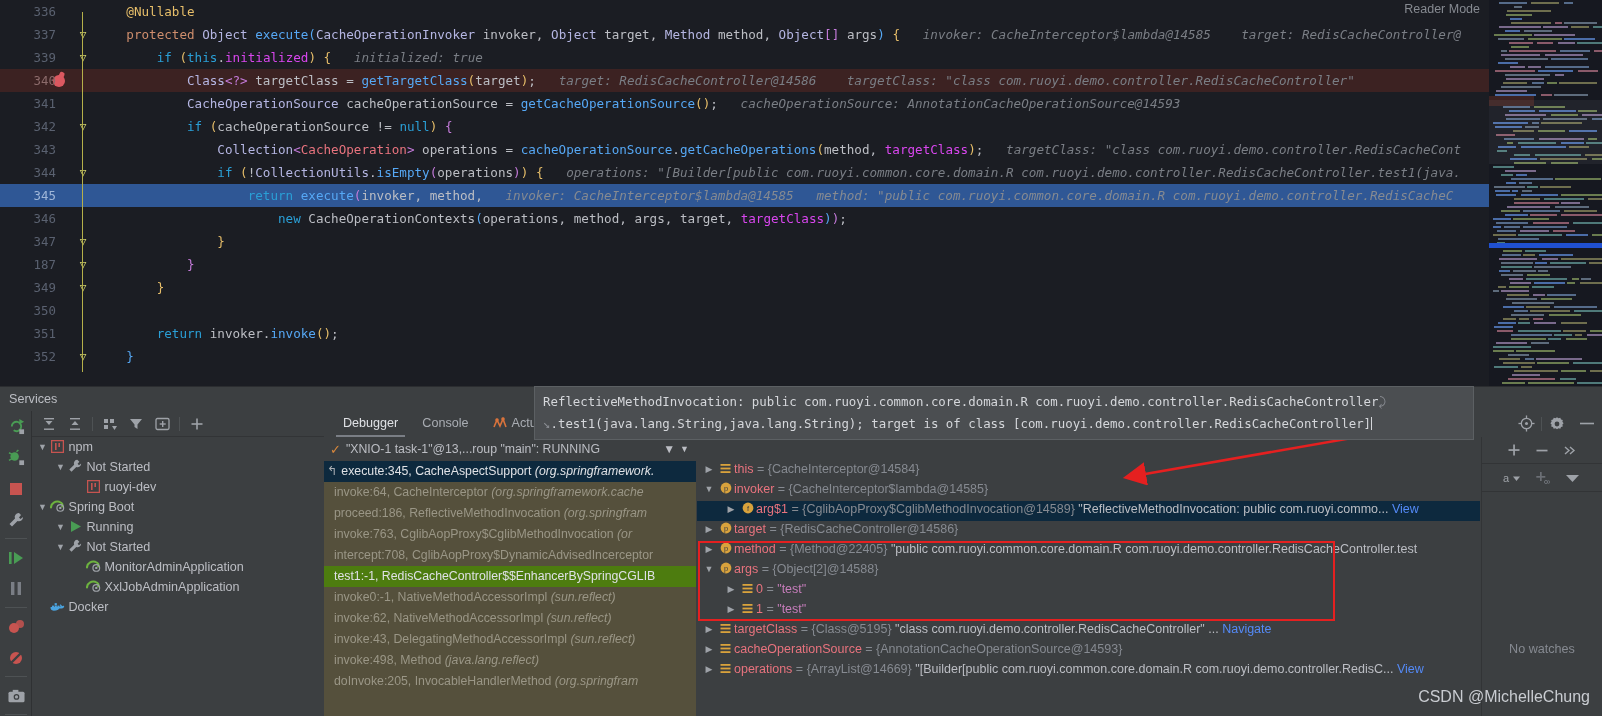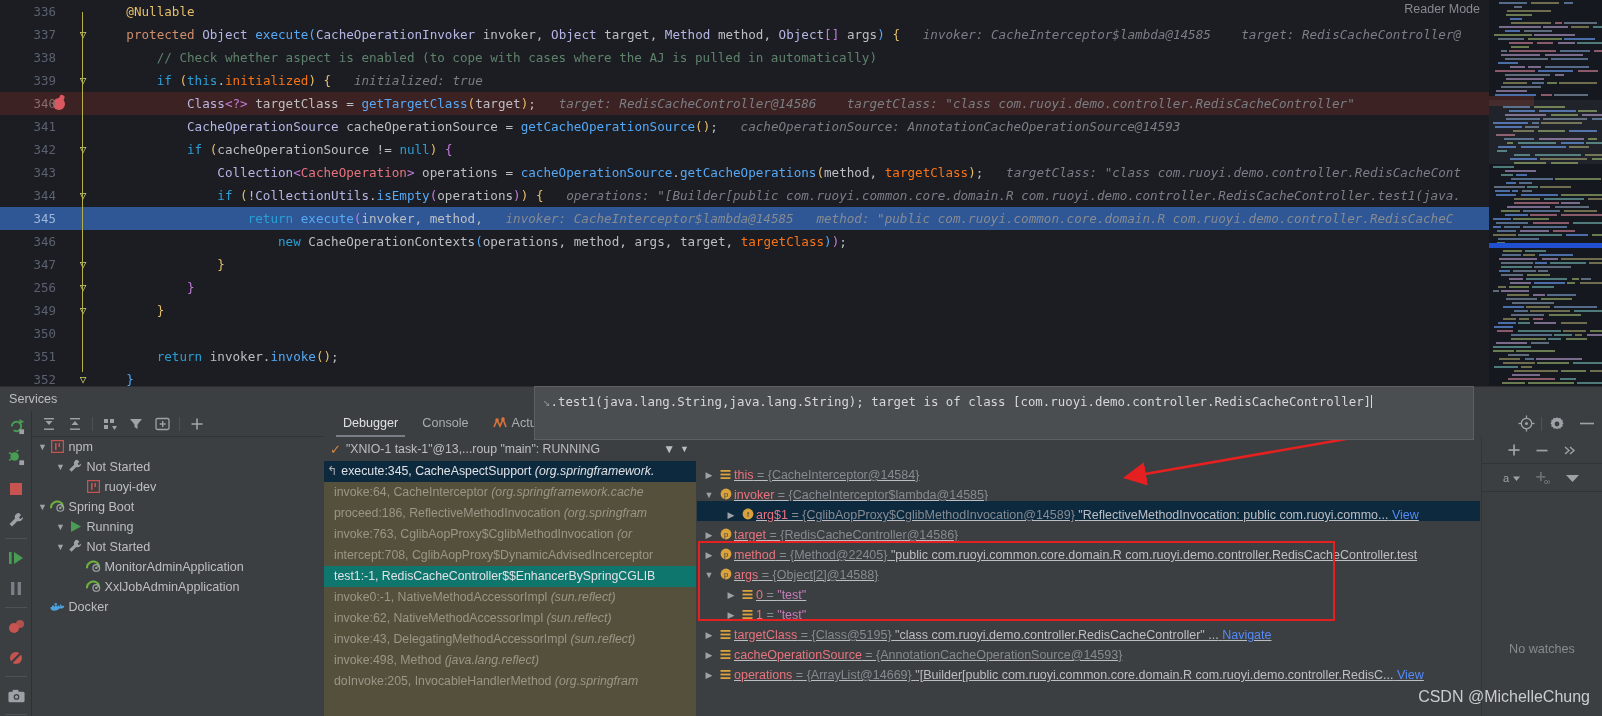--- a/index.html
+++ b/index.html
@@ -46,21 +46,21 @@
   }
   .breakpoint:after{
     content:""; position:absolute; left:6px; top:-3px;
     width:5px;height:7px;background:#db5860;
     transform:rotate(25deg); border-radius:2px;
   }
 
   
   .kw{color:#cf8e6d;} .kw2{color:#2a9fd6;}
   .typ{color:#b5b6e3;} .cls{color:#bcbec4;}
-  .mth{color:#56a8f5;} .fld{color:#f97316;} .cmt{color:#5f826b;} .pln{color:#bcbec4;}
+  .mth{color:#56a8f5;} .fld{color:#d946ef;} .cmt{color:#5f826b;} .pln{color:#bcbec4;}
   .pnc{color:#bcbec4;} .brk1{color:#e8bf6a;}
   .brk2{color:#c57bdb;} .brk3{color:#56a8f5;}
   .hint{ color:#7a7e85; font-style:italic; }
   .hint-l{ color:#868a91; font-style:italic; }
 
   .indent-guide{
     position:absolute; top:0; width:1px; height:386px;
     background:#393b40;
   }
 
@@ -158,32 +158,32 @@
   .frames-head{
     height:24px; background:#3c3f41; display:flex; align-items:center;
     padding-left:6px; color:#bcbec4; font-size:12.3px; gap:5px;
     position:relative;
   }
   .fr{
     height:21px; line-height:21px; white-space:nowrap; overflow:hidden;
     font-size:12.3px; color:#9a9686; padding-left:10px;
   }
   .fr.top{ background:#0d293e; color:#dfe1e5; padding-left:3px;}
-  .fr.mid{ background:#0f766e; color:#dfe1e5;}
+  .fr.mid{ background:#4d7c0f; color:#dfe1e5;}
   .fr .pkg{ font-style:italic; }
 
   
   .vars{
     position:absolute; left:373px; top:27px; width:783px; height:279px;
     background:#3c3f41; overflow:hidden;
   }
   .vars-head{ height:24px; background:#3c3f41; }
   .vrow{
-    height:20px; line-height:29px; white-space:nowrap; font-size:12.5px;
-    color:#bcbec4; position:relative;text-decoration:underline;
+    height:20px; line-height:16px; white-space:nowrap; font-size:12.5px;
+    color:#bcbec4; position:relative;
   }
   .vrow.sel{ background:#0d293e; }
   .varr{ display:inline-block; width:16px; text-align:center; color:#9ea2a8; font-size:9px; vertical-align:1px;}
   .vico{ display:inline-block; width:17px; text-align:center; vertical-align:-1px;}
   .vname{ color:#e8737e; }
   .vval{ color:#868a91; }
   .vstr{ color:#c77dbb; }
   .vstr2{ color:#bcbec4; }
   .vlink{ color:#548af7; }
 
@@ -227,31 +227,30 @@
 </head>
 <body>
 
 <div class="root">
 
   <div id="editor">
     <div class="gutter"></div>
     <div class="code-area" id="code-area">
         <div class="ln-row"><span class="num">336</span><span class="txt"><span class="pln">    </span><span class="brk1">@Nullable</span></span></div>
         <div class="ln-row"><span class="num">337</span><span class="fold">▽</span><span class="txt"><span class="pln">    </span><span class="kw">protected</span> <span class="typ">Object</span> <span class="mth">execute</span><span class="brk3">(</span><span class="typ">CacheOperationInvoker</span> <span class="pln">invoker</span><span class="pnc">,</span> <span class="typ">Object</span> <span class="pln">target</span><span class="pnc">,</span> <span class="typ">Method</span> <span class="pln">method</span><span class="pnc">,</span> <span class="typ">Object</span><span class="brk2">[]</span> <span class="pln">args</span><span class="brk3">)</span> <span class="brk1">{</span>   <span class="hint">invoker: CacheInterceptor$lambda@14585</span>    <span class="hint">target: RedisCacheController@</span></span></div>
-        <div class="ln-row"><span class="num">338</span><span class="txt"><span class="pln">        </span><span class="cmt">// Check whether aspect is enabled (to cope with cases where the AJ is pulled in automatically)</span></span></div>
         <div class="ln-row"><span class="num">339</span><span class="fold">▽</span><span class="txt"><span class="pln">        </span><span class="kw2">if</span> <span class="brk1">(</span><span class="kw2">this</span><span class="pnc">.</span><span class="fld">initialized</span><span class="brk1">)</span> <span class="brk1">{</span>   <span class="hint">initialized: true</span></span></div>
         <div class="ln-row hl-break"><span class="breakpoint"></span><span class="num">340</span><span class="txt"><span class="pln">            </span><span class="typ">Class</span><span class="brk2">&lt;?&gt;</span> <span class="pln">targetClass</span> <span class="pnc">=</span> <span class="mth">getTargetClass</span><span class="brk1">(</span><span class="pln">target</span><span class="brk1">)</span><span class="pnc">;</span>   <span class="hint">target: RedisCacheController@14586</span>    <span class="hint">targetClass: "class com.ruoyi.demo.controller.RedisCacheController"</span></span></div>
         <div class="ln-row"><span class="num">341</span><span class="txt"><span class="pln">            </span><span class="typ">CacheOperationSource</span> <span class="pln">cacheOperationSource</span> <span class="pnc">=</span> <span class="mth">getCacheOperationSource</span><span class="brk1">()</span><span class="pnc">;</span>   <span class="hint">cacheOperationSource: AnnotationCacheOperationSource@14593</span></span></div>
         <div class="ln-row"><span class="num">342</span><span class="fold">▽</span><span class="txt"><span class="pln">            </span><span class="kw2">if</span> <span class="brk1">(</span><span class="pln">cacheOperationSource</span> <span class="pnc">!=</span> <span class="kw2">null</span><span class="brk1">)</span> <span class="brk2">{</span></span></div>
         <div class="ln-row"><span class="num">343</span><span class="txt"><span class="pln">                </span><span class="typ">Collection</span><span class="brk2">&lt;</span><span class="typ" style="color:#e8737e">CacheOperation</span><span class="brk2">&gt;</span> <span class="pln">operations</span> <span class="pnc">=</span> <span class="mth">cacheOperationSource</span><span class="pnc">.</span><span class="mth">getCacheOperations</span><span class="brk1">(</span><span class="pln">method</span><span class="pnc">,</span> <span class="fld">targetClass</span><span class="brk1">)</span><span class="pnc">;</span>   <span class="hint">targetClass: "class com.ruoyi.demo.controller.RedisCacheCont</span></span></div>
         <div class="ln-row"><span class="num">344</span><span class="fold">▽</span><span class="txt"><span class="pln">                </span><span class="kw2">if</span> <span class="brk1">(</span><span class="pnc">!</span><span class="typ" style="color:#b5b6e3">CollectionUtils</span><span class="pnc">.</span><span class="mth">isEmpty</span><span class="brk2">(</span><span class="pln">operations</span><span class="brk2">)</span><span class="brk1">)</span> <span class="brk1">{</span>   <span class="hint">operations: "[Builder[public com.ruoyi.common.core.domain.R com.ruoyi.demo.controller.RedisCacheController.test1(java.</span></span></div>
         <div class="ln-row hl-exec"><span class="num">345</span><span class="txt"><span class="pln">                    </span><span class="kw2">return</span> <span class="mth">execute</span><span class="brk2">(</span><span class="pln">invoker</span><span class="pnc">,</span> <span class="pln">method</span><span class="pnc">,</span>   <span class="hint-l">invoker: CacheInterceptor$lambda@14585</span>   <span class="hint-l">method: "public com.ruoyi.common.core.domain.R com.ruoyi.demo.controller.RedisCacheC</span></span></div>
         <div class="ln-row"><span class="num">346</span><span class="txt"><span class="pln">                        </span><span class="kw2">new</span> <span class="cls">CacheOperationContexts</span><span class="brk3">(</span><span class="pln">operations</span><span class="pnc">,</span> <span class="pln">method</span><span class="pnc">,</span> <span class="pln">args</span><span class="pnc">,</span> <span class="pln">target</span><span class="pnc">,</span> <span class="fld">targetClass</span><span class="brk3">)</span><span class="brk2">)</span><span class="pnc">;</span></span></div>
         <div class="ln-row"><span class="num">347</span><span class="fold">▽</span><span class="txt"><span class="pln">                </span><span class="brk1">}</span></span></div>
-        <div class="ln-row"><span class="num">256</span><span class="fold">▽</span><span class="txt"><span class="pln">            </span><span class="brk2">}</span></span></div>
+        <div class="ln-row"><span class="num">187</span><span class="fold">▽</span><span class="txt"><span class="pln">            </span><span class="brk2">}</span></span></div>
         <div class="ln-row"><span class="num">349</span><span class="fold">▽</span><span class="txt"><span class="pln">        </span><span class="brk1">}</span></span></div>
         <div class="ln-row"><span class="num">350</span><span class="txt">&nbsp;</span></div>
         <div class="ln-row"><span class="num">351</span><span class="txt"><span class="pln">        </span><span class="kw2">return</span> <span class="pln">invoker</span><span class="pnc">.</span><span class="mth">invoke</span><span class="brk1">()</span><span class="pnc">;</span></span></div>
         <div class="ln-row"><span class="num">352</span><span class="fold">▽</span><span class="txt"><span class="pln">    </span><span class="brk3">}</span></span></div>
       </div>
 
     <div class="indent-guide" style="left:82px;top:12px;height:360px;background:#b5b04a;"></div>
 
     <div class="reader-mode">Reader Mode</div>
     <div class="rm-sep"></div>
@@ -820,20 +819,21 @@
             <svg width="15" height="10" viewBox="0 0 15 10">
               <polygon points="1,2 14,2 7.5,9" fill="#9ea2a8"></polygon>
             </svg>
           </div>
         </div>
       <div class="no-watch">No watches</div>
     </div>
   </div>
 
   <div id="tooltip">
+    <div><span>ReflectiveMethodInvocation: public com.ruoyi.common.core.domain.R com.ruoyi.demo.controller.RedisCacheController</span><span style="color:#8a8d93;">⤸</span></div>
     <div><span style="color:#8a8d93;">↘</span><span>.test1(java.lang.String,java.lang.String); target is of class [com.ruoyi.demo.controller.RedisCacheController]</span><span class="caret"></span></div>
   </div>
 
   <div id="red-rect"></div>
   <svg id="red-arrow" width="330" height="120">
     <defs>
       <marker id="ah" markerWidth="9" markerHeight="9" refX="7" refY="4.5" orient="auto">
         <polygon points="0,0 9,4.5 0,9" fill="#e52020"></polygon>
       </marker>
     </defs>

